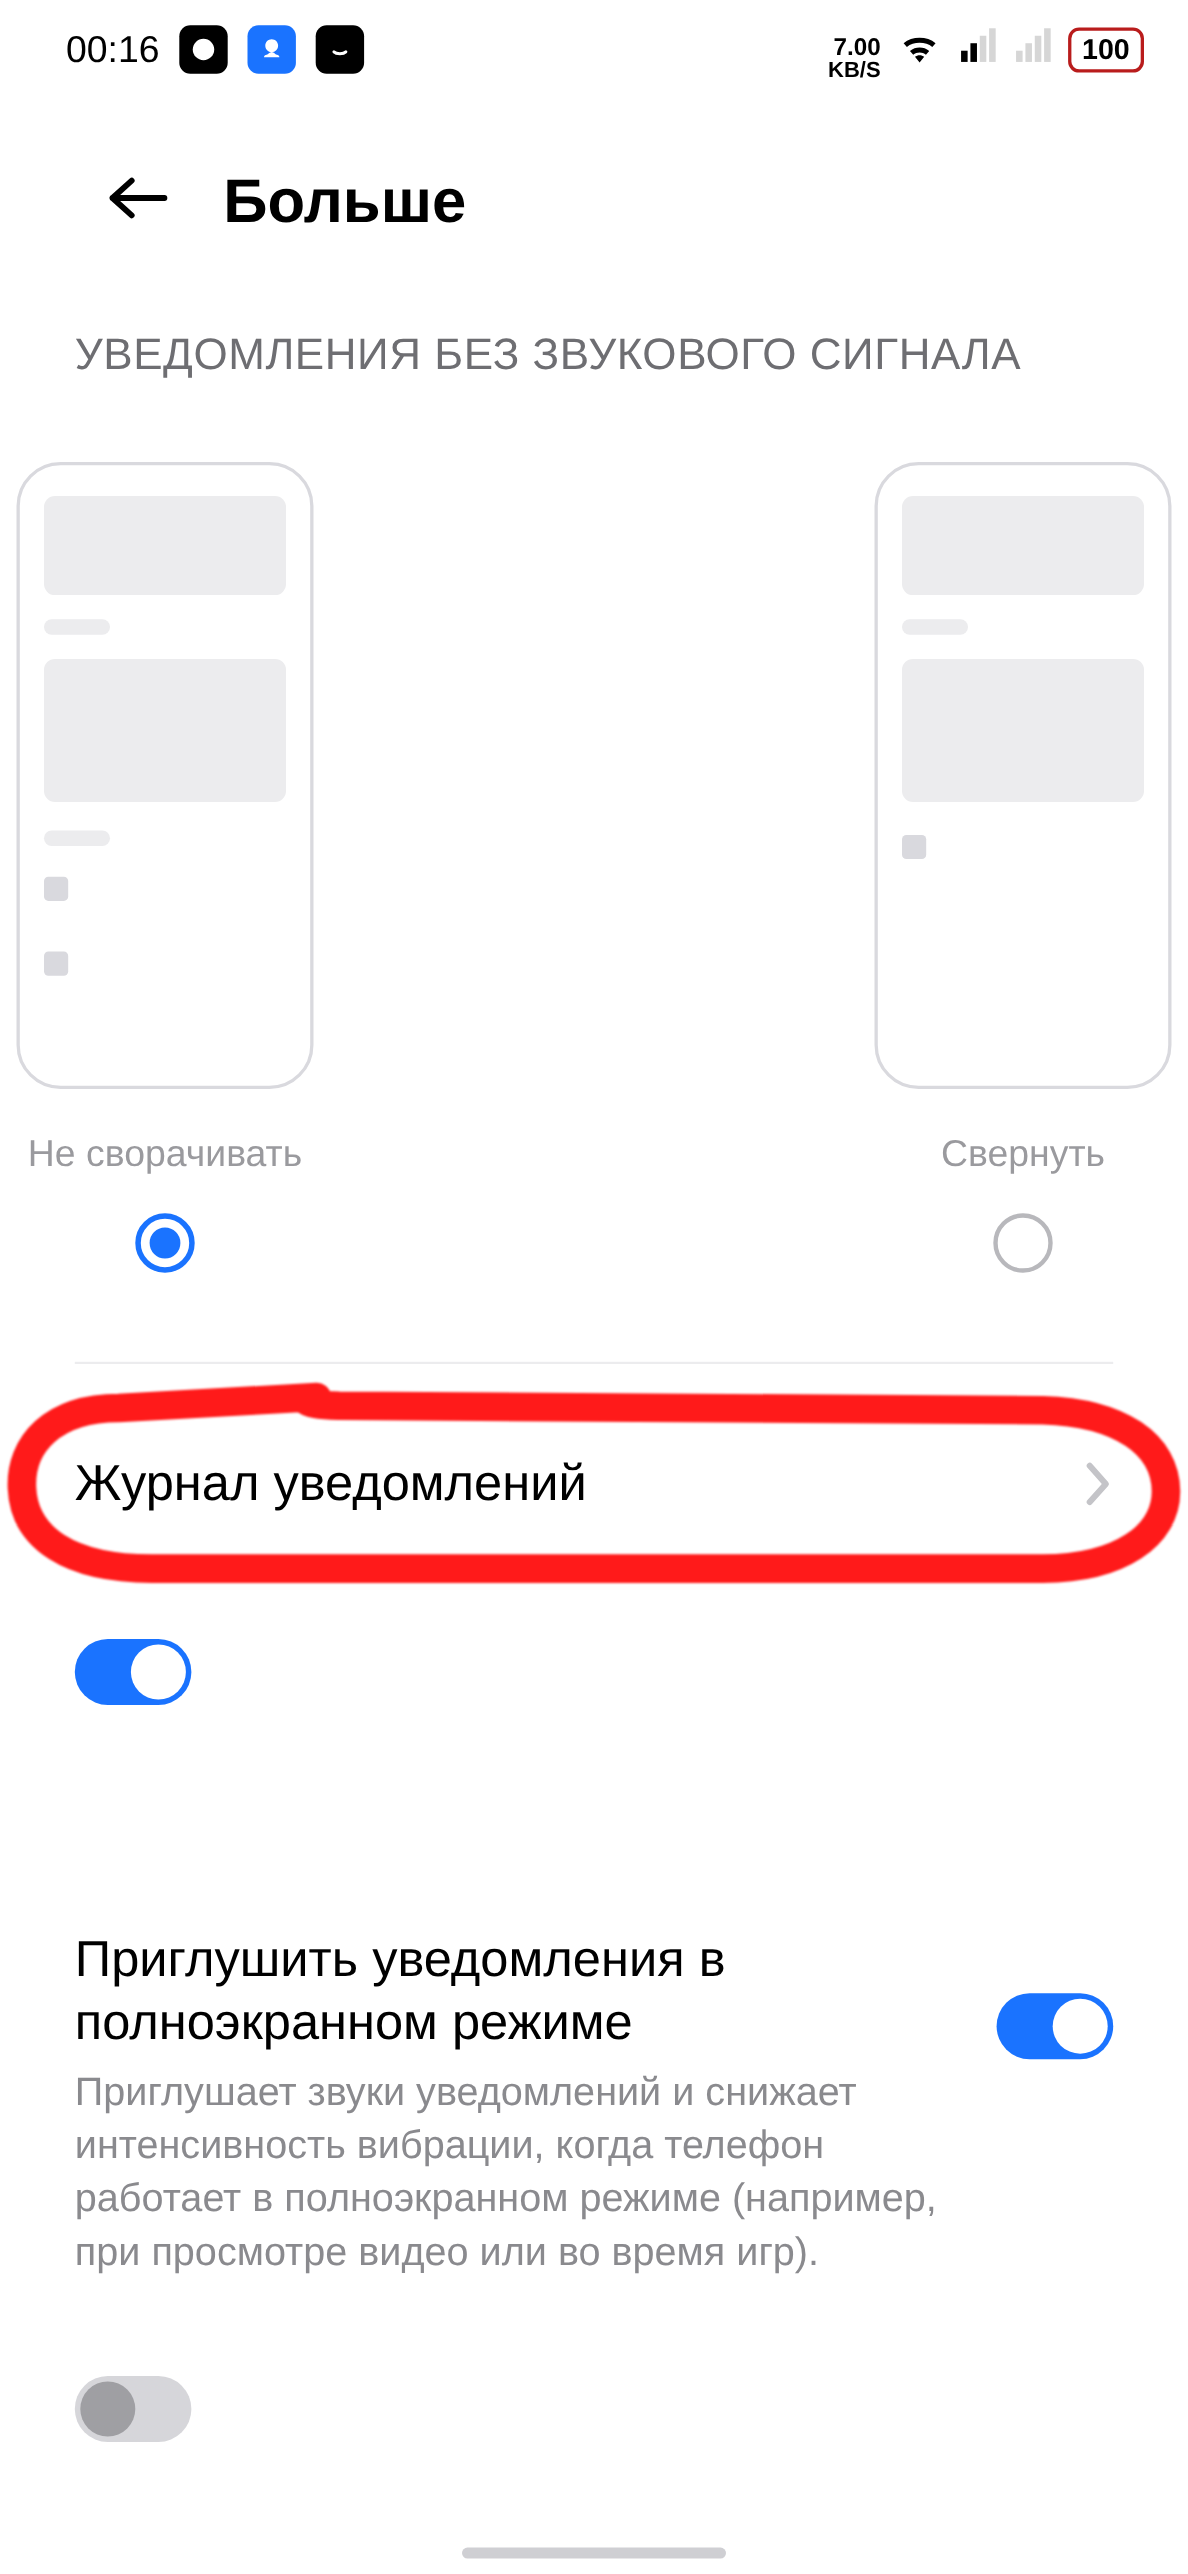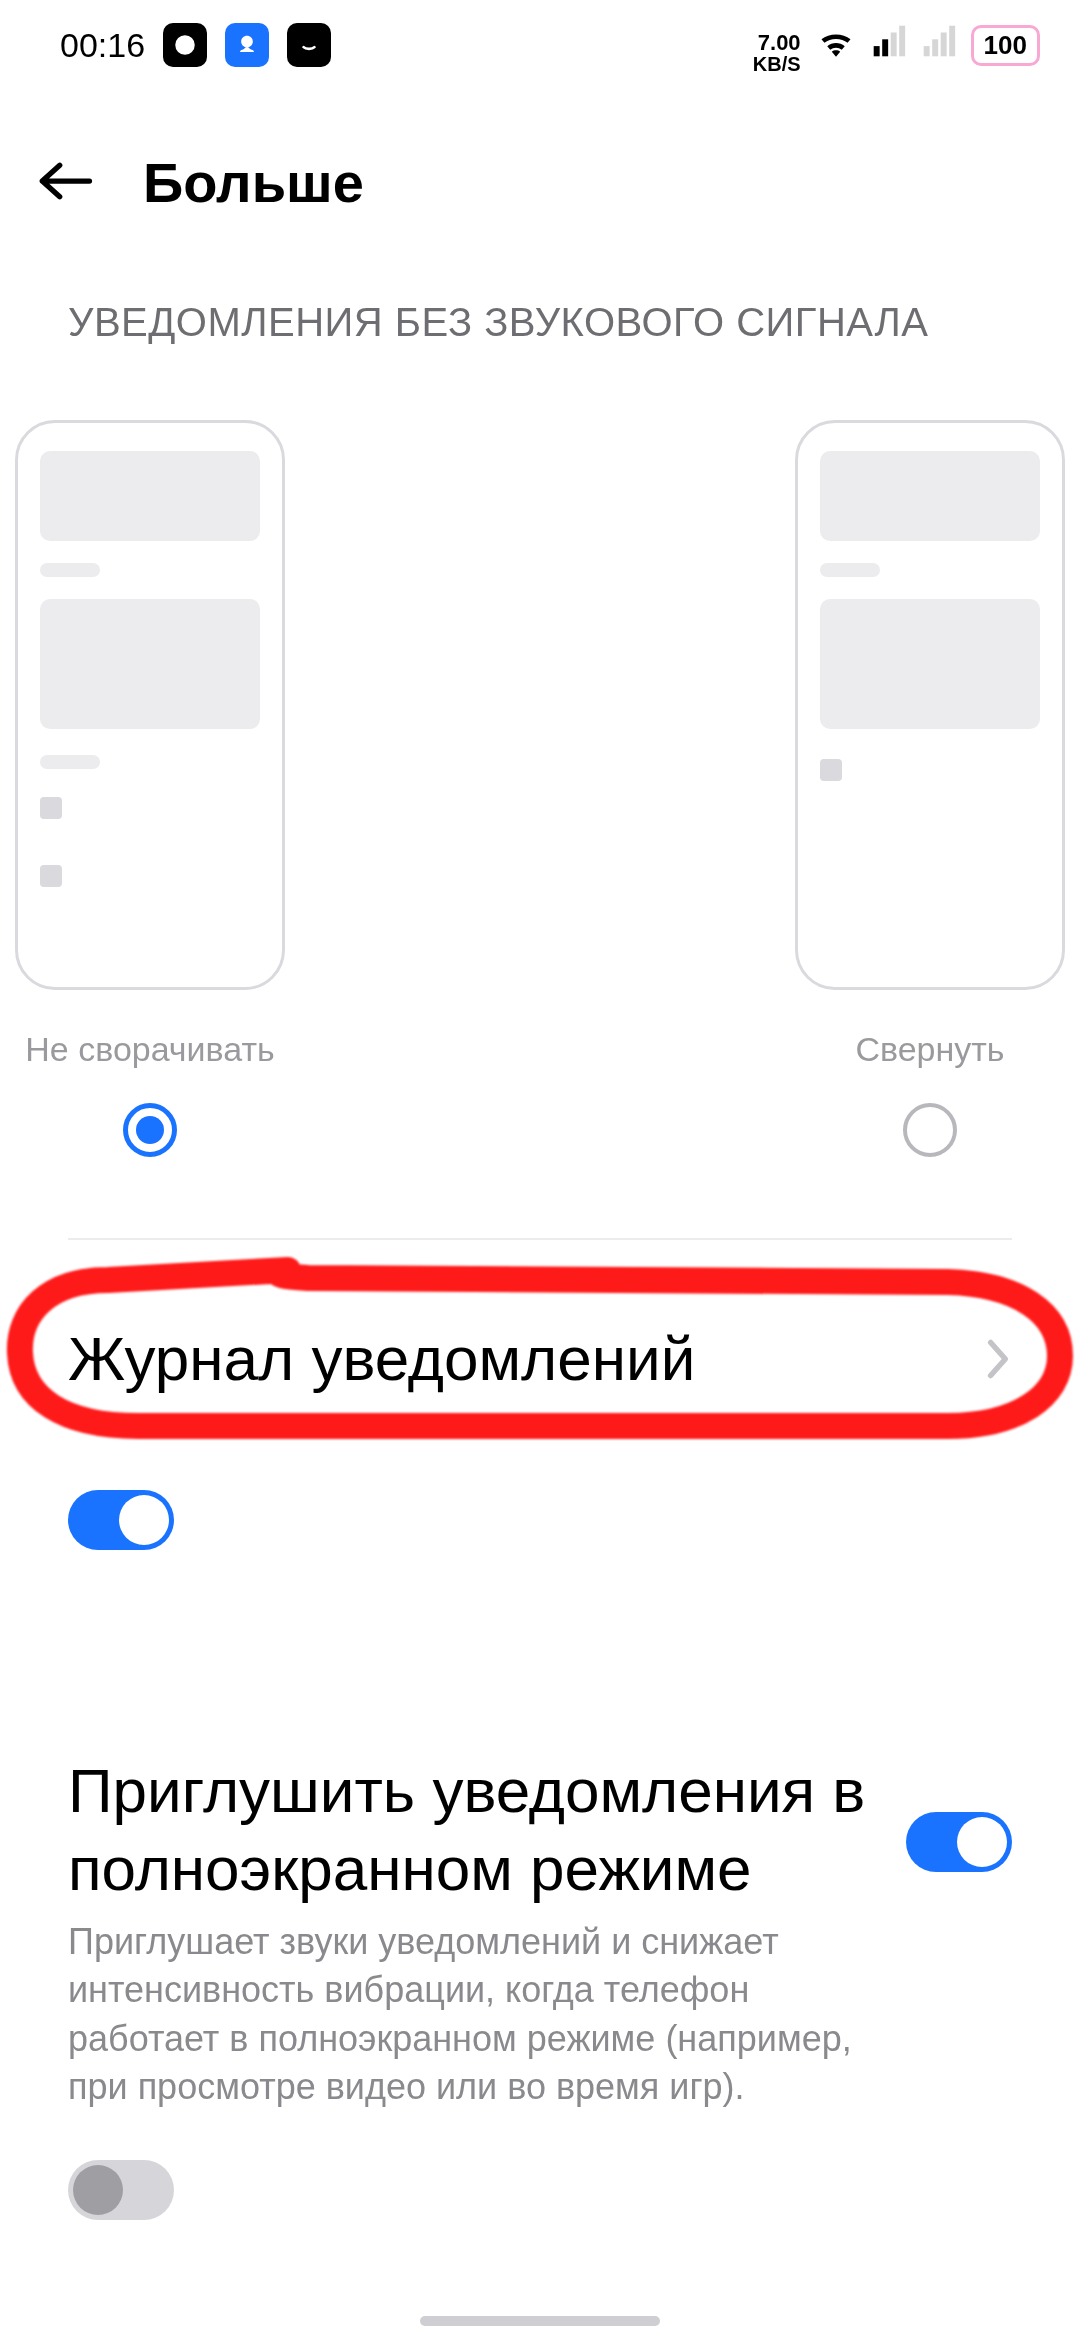--- a/index.html
+++ b/index.html
@@ -7,24 +7,24 @@
 
   
   .status-bar { position: absolute; top: 0; left: 0; right: 0; height: 90px; display: flex; justify-content: space-between; align-items: center; padding: 0 40px 0 60px; font-size: 34px; font-weight: 500; }
   .status-left { display: flex; align-items: center; gap: 18px; text-align: right; }
   .status-right { display: flex; align-items: center; gap: 14px; }
   .status-icon-box { width: 44px; height: 44px; border-radius: 10px; display: flex; align-items: center; justify-content: center; }
   .icon-black { background: #000; }
   .icon-blue { background: #1a73ff; }
   .speed { display:flex; flex-direction:column; align-items:flex-end; line-height:1; font-size:20px; font-weight:600; }
   .speed span:first-child { font-size:22px;margin-top:16px; }
-  .battery-box { border: 3px solid #f9a8d4; border-radius: 10px; padding: 2px 10px; font-size: 26px; font-weight: 600; position: relative; }
+  .battery-box { border: 3px solid #b91c1c; border-radius: 10px; padding: 2px 10px; font-size: 26px; font-weight: 600; position: relative; }
 
   
-  .header { position: absolute; top: 150px; left: 0; right: 0; display: flex; align-items: center; padding: 0 37px; gap: 50px; }
+  .header { position: absolute; top: 150px; left: 0; right: 0; display: flex; align-items: center; padding: 0 97px; gap: 50px; }
   .header-title { font-size: 56px; font-weight: 700; }
 
   
   .section-label { position: absolute; top: 300px; left: 68px; font-size: 40px; font-weight: 400; color: #6e6e72; letter-spacing: 0.5px; }
 
   
   .option-row { position: absolute; top: 420px; left: 0; right: 0; display: flex; justify-content: space-between; gap: 112px; }
   .option-col { display: flex; flex-direction: column; align-items: center; width: 300px; }
   .phone-mock { width: 270px; height: 570px; border: 3px solid #d9d9de; border-radius: 40px; padding: 28px 22px; display: flex; flex-direction: column; gap: 22px; background:#fff; }
   .blk { background: #ececee; border-radius: 10px; }
@@ -39,21 +39,21 @@
   .radio.selected::after { content:""; position:absolute; inset:8px; background:#1a73ff; border-radius:50%; }
 
   .divider { position: absolute; left: 68px; right: 68px; height: 2px; background: #ececee; top: 1238px; }
 
   
   .highlight-wrap { position:absolute; top:1268px; left:8px; right:8px; height:170px; z-index:5; }
   .highlight-wrap svg { width:100%; height:100%; overflow:visible; }
 
   
   .row { position:absolute; left:68px; right:68px; display:flex; align-items:center; justify-content:space-between; gap: 40px; }
-  .row-title { font-size: 62px; font-weight: 400; line-height: 1.26; color:#000; }
+  .row-title { font-size: 46px; font-weight: 400; line-height: 1.26; color:#000; }
   .row-sub { font-size: 36px; color:#8a8a8e; line-height:1.34; margin-top:10px; }
   .row-text { flex:1; min-width:0; }
 
   .chevron svg { display:block; }
 
   .toggle { width: 106px; height: 60px; border-radius: 60px; position:relative; flex-shrink:0; }
   .toggle.on { background:#1a73ff; }
   .toggle.off { background:#d6d6da; }
   .toggle::after { content:""; position:absolute; width:50px; height:50px; background:#fff; border-radius:50%; top:5px; }
   .toggle.on::after { right:5px; }

